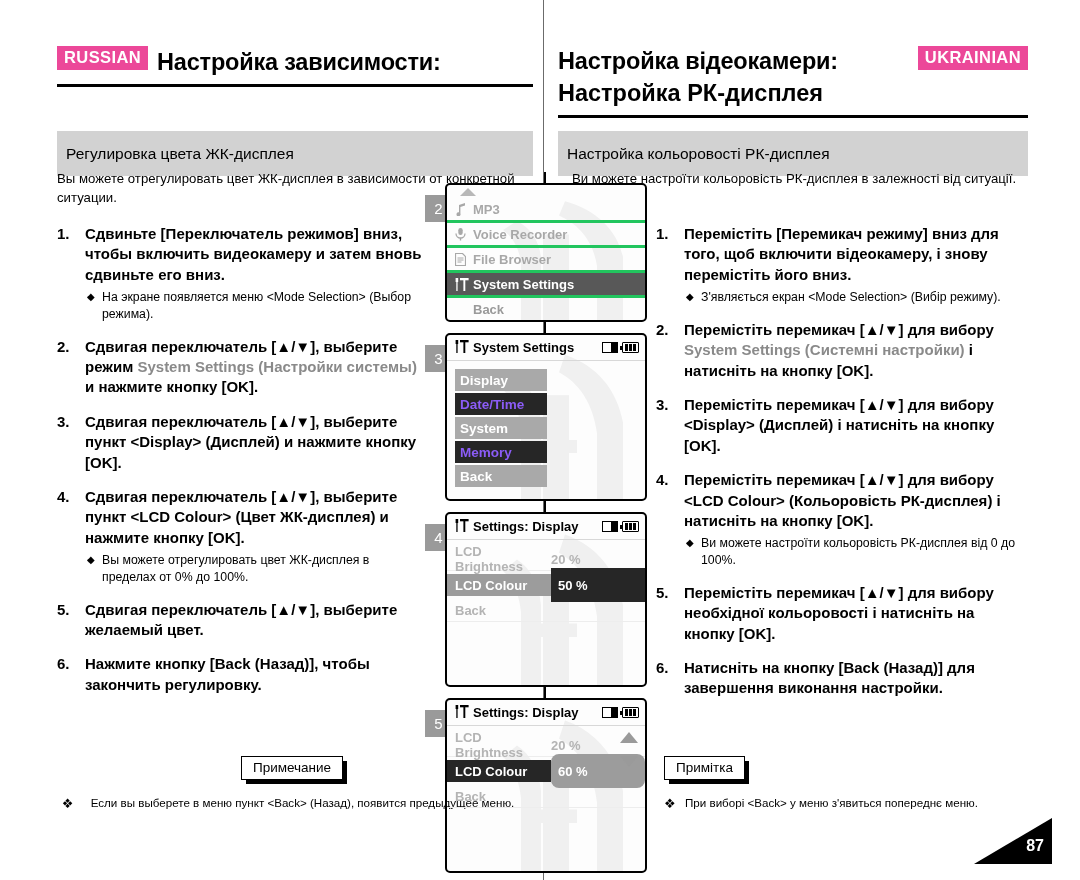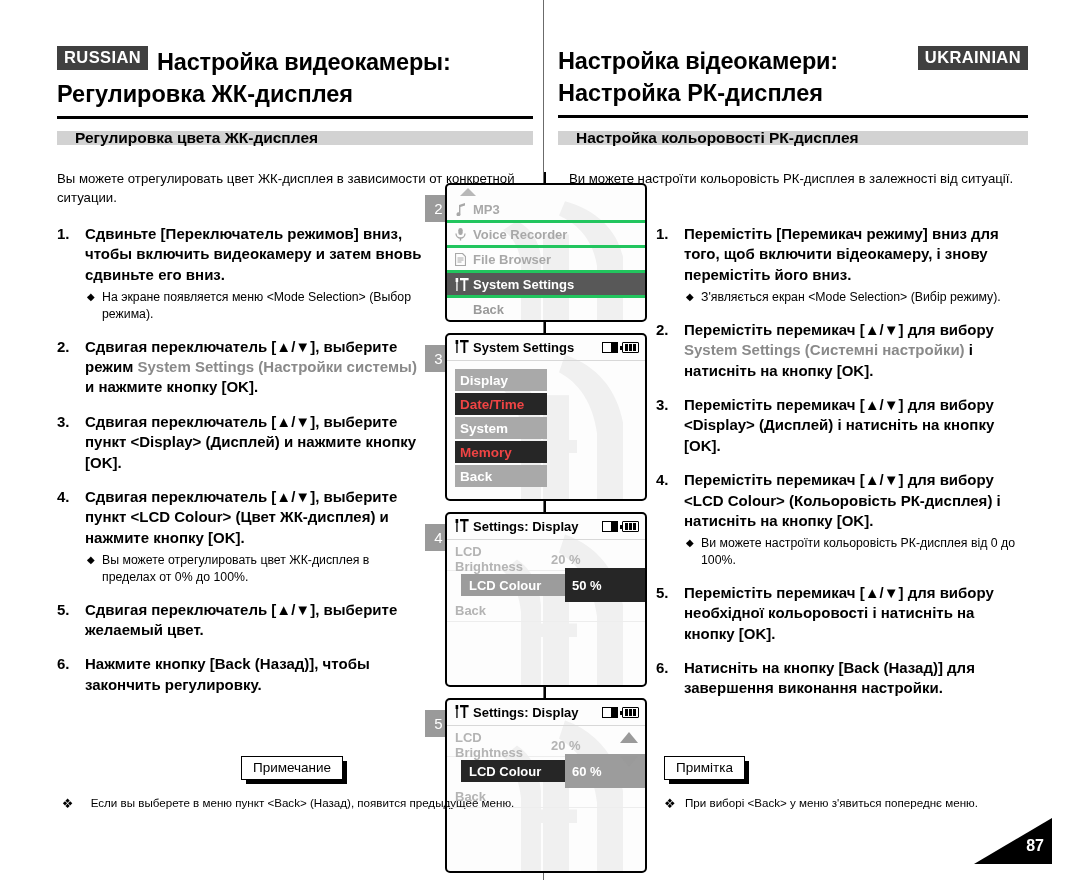--- a/index.html
+++ b/index.html
@@ -22,21 +22,21 @@
     width: 1px; background: #6b6b6b;
   }
 
   
   .hdr { position: absolute; top: 46px; }
   .hdr-ru { left: 57px; width: 476px; }
   .hdr-uk { left: 558px; width: 470px; }
 
   .lang-tag {
     display: inline-block;
-    background: #404040; color: #fff;
+    background: #ec4899; color: #fff;
     font-size: 16.5px; font-weight: bold;
     letter-spacing: .4px;
     padding: 2px 7px 3px 7px;
     vertical-align: 7px;
   }
   .hdr-title {
     font-size: 23.5px; font-weight: bold;
     line-height: 1.28;
     letter-spacing: -0.2px;
   }
@@ -45,37 +45,37 @@
   .hdr-uk-row { display: flex; justify-content: space-between; align-items: flex-start; gap: 8px; }
   .rule {
     height: 3px; background: #000; margin-top: 7px;
   }
   .hdr-ru .rule { width: 476px; }
   .hdr-uk .rule { width: 470px; }
 
   
   .secbar {
     position: absolute;
-    height: 14px;
+    height: 45px;
     background: #d2d2d2;
     display: flex; align-items: center;
-    padding-left: 18px;
-    font-size: 15.5px; font-weight: bold;
+    padding-left: 9px;
+    font-size: 15.5px; font-weight: normal;
     box-sizing: border-box;
   }
   .secbar-ru { left: 57px; top: 131px; width: 476px; }
   .secbar-uk { left: 558px; top: 131px; width: 470px; }
 
   
   .intro {
     position: absolute;
     font-size: 13.2px; line-height: 1.42;
   }
   .intro-ru { left: 57px; top: 170px; width: 460px; }
-  .intro-uk { left: 560px; top: 170px; width: 462px; text-align: center; }
+  .intro-uk { left: 572px; top: 170px; width: 462px; }
 
   
   .steps { position: absolute; }
   .steps-ru { left: 57px; top: 224px; width: 368px; }
   .steps-uk { left: 656px; top: 224px; width: 372px; }
 
   .step { display: flex; margin-bottom: 14px; }
   .step-num {
     flex: 0 0 28px;
     font-size: 15px; font-weight: bold;
@@ -202,46 +202,46 @@
   
   .ssrow {
     margin: 0 0 2px 8px;
     width: 92px; height: 22px;
     display: flex; align-items: center;
     padding-left: 5px;
     font-size: 13.5px; font-weight: bold;
     box-sizing: border-box;
   }
   .ssrow.gray { background: #a9a9a9; color: #fff; }
-  .ssrow.dark { background: #262626; color: #ef4444; }
+  .ssrow.dark { background: #262626; color: #8b5cf6; }
   .sspad { height: 8px; }
 
   
   .sdrow {
     display: flex; align-items: center;
     height: 22px; margin: 0 0 3px 0;
     font-size: 13px; font-weight: bold;
     padding-left: 8px;
     border-bottom: 1px solid #ededed;
   }
   .sdrow .lbl { flex: 0 0 96px; color: #b4b4b4; }
   .sdrow .val { color: #b4b4b4; }
-  .sdrow.hl { border-bottom: none; padding-left: 14px; }
+  .sdrow.hl { border-bottom: none; padding-left: 0; }
   .sdrow.hl .lbl {
     background: #9c9c9c; color: #fff;
     height: 22px; display: flex; align-items: center;
     padding-left: 8px; box-sizing: border-box; flex: 0 0 104px;
   }
   .sdrow.hl .val {
     background: #262626; color: #fff;
     height: 34px; display: flex; align-items: center;
     padding-left: 7px; box-sizing: border-box; flex: 1 1 auto;
   }
   .sdrow.hl2 .lbl { background: #262626; color: #fff; }
-  .sdrow.hl2 .val { background: #9c9c9c; color: #fff; }
+  .sdrow.hl2 .val { background: #9c9c9c; color: #fff; border-radius: 8px; }
   .sdrow.back {
     color: #8e8e8e; border-bottom: 1px solid #ededed;
   }
   .sd-spacer { height: 60px; }
 
   .scroll-arrows {
     position: absolute; right: 7px; top: 32px;
     z-index: 3; display: flex; flex-direction: column; gap: 13px;
   }
   .sa-up { width:0;height:0;border-left:9px solid transparent;border-right:9px solid transparent;border-bottom:11px solid #9a9a9a;}
@@ -260,23 +260,22 @@
 </style>
 </head>
 <body>
 
 <div class="page">
 
   <div class="vdivider"></div>
 
   <div class="hdr hdr-ru">
     <div>
-      <span class="lang-tag">RUSSIAN</span><span class="hdr-title">Настройка видеокамеры:</span>
+      <span class="lang-tag">RUSSIAN</span><span class="hdr-title">Настройка зависимости:</span>
     </div>
-    <div class="hdr-line2">Регулировка ЖК-дисплея</div>
     <div class="rule"></div>
   </div>
 
   <div class="secbar secbar-ru">Регулировка цвета ЖК-дисплея</div>
 
   <div class="hdr hdr-uk">
     <div class="hdr-uk-row">
       <span class="hdr-title">Настройка відеокамери:</span>
       <span class="lang-tag">UKRAINIAN</span>
     </div>

